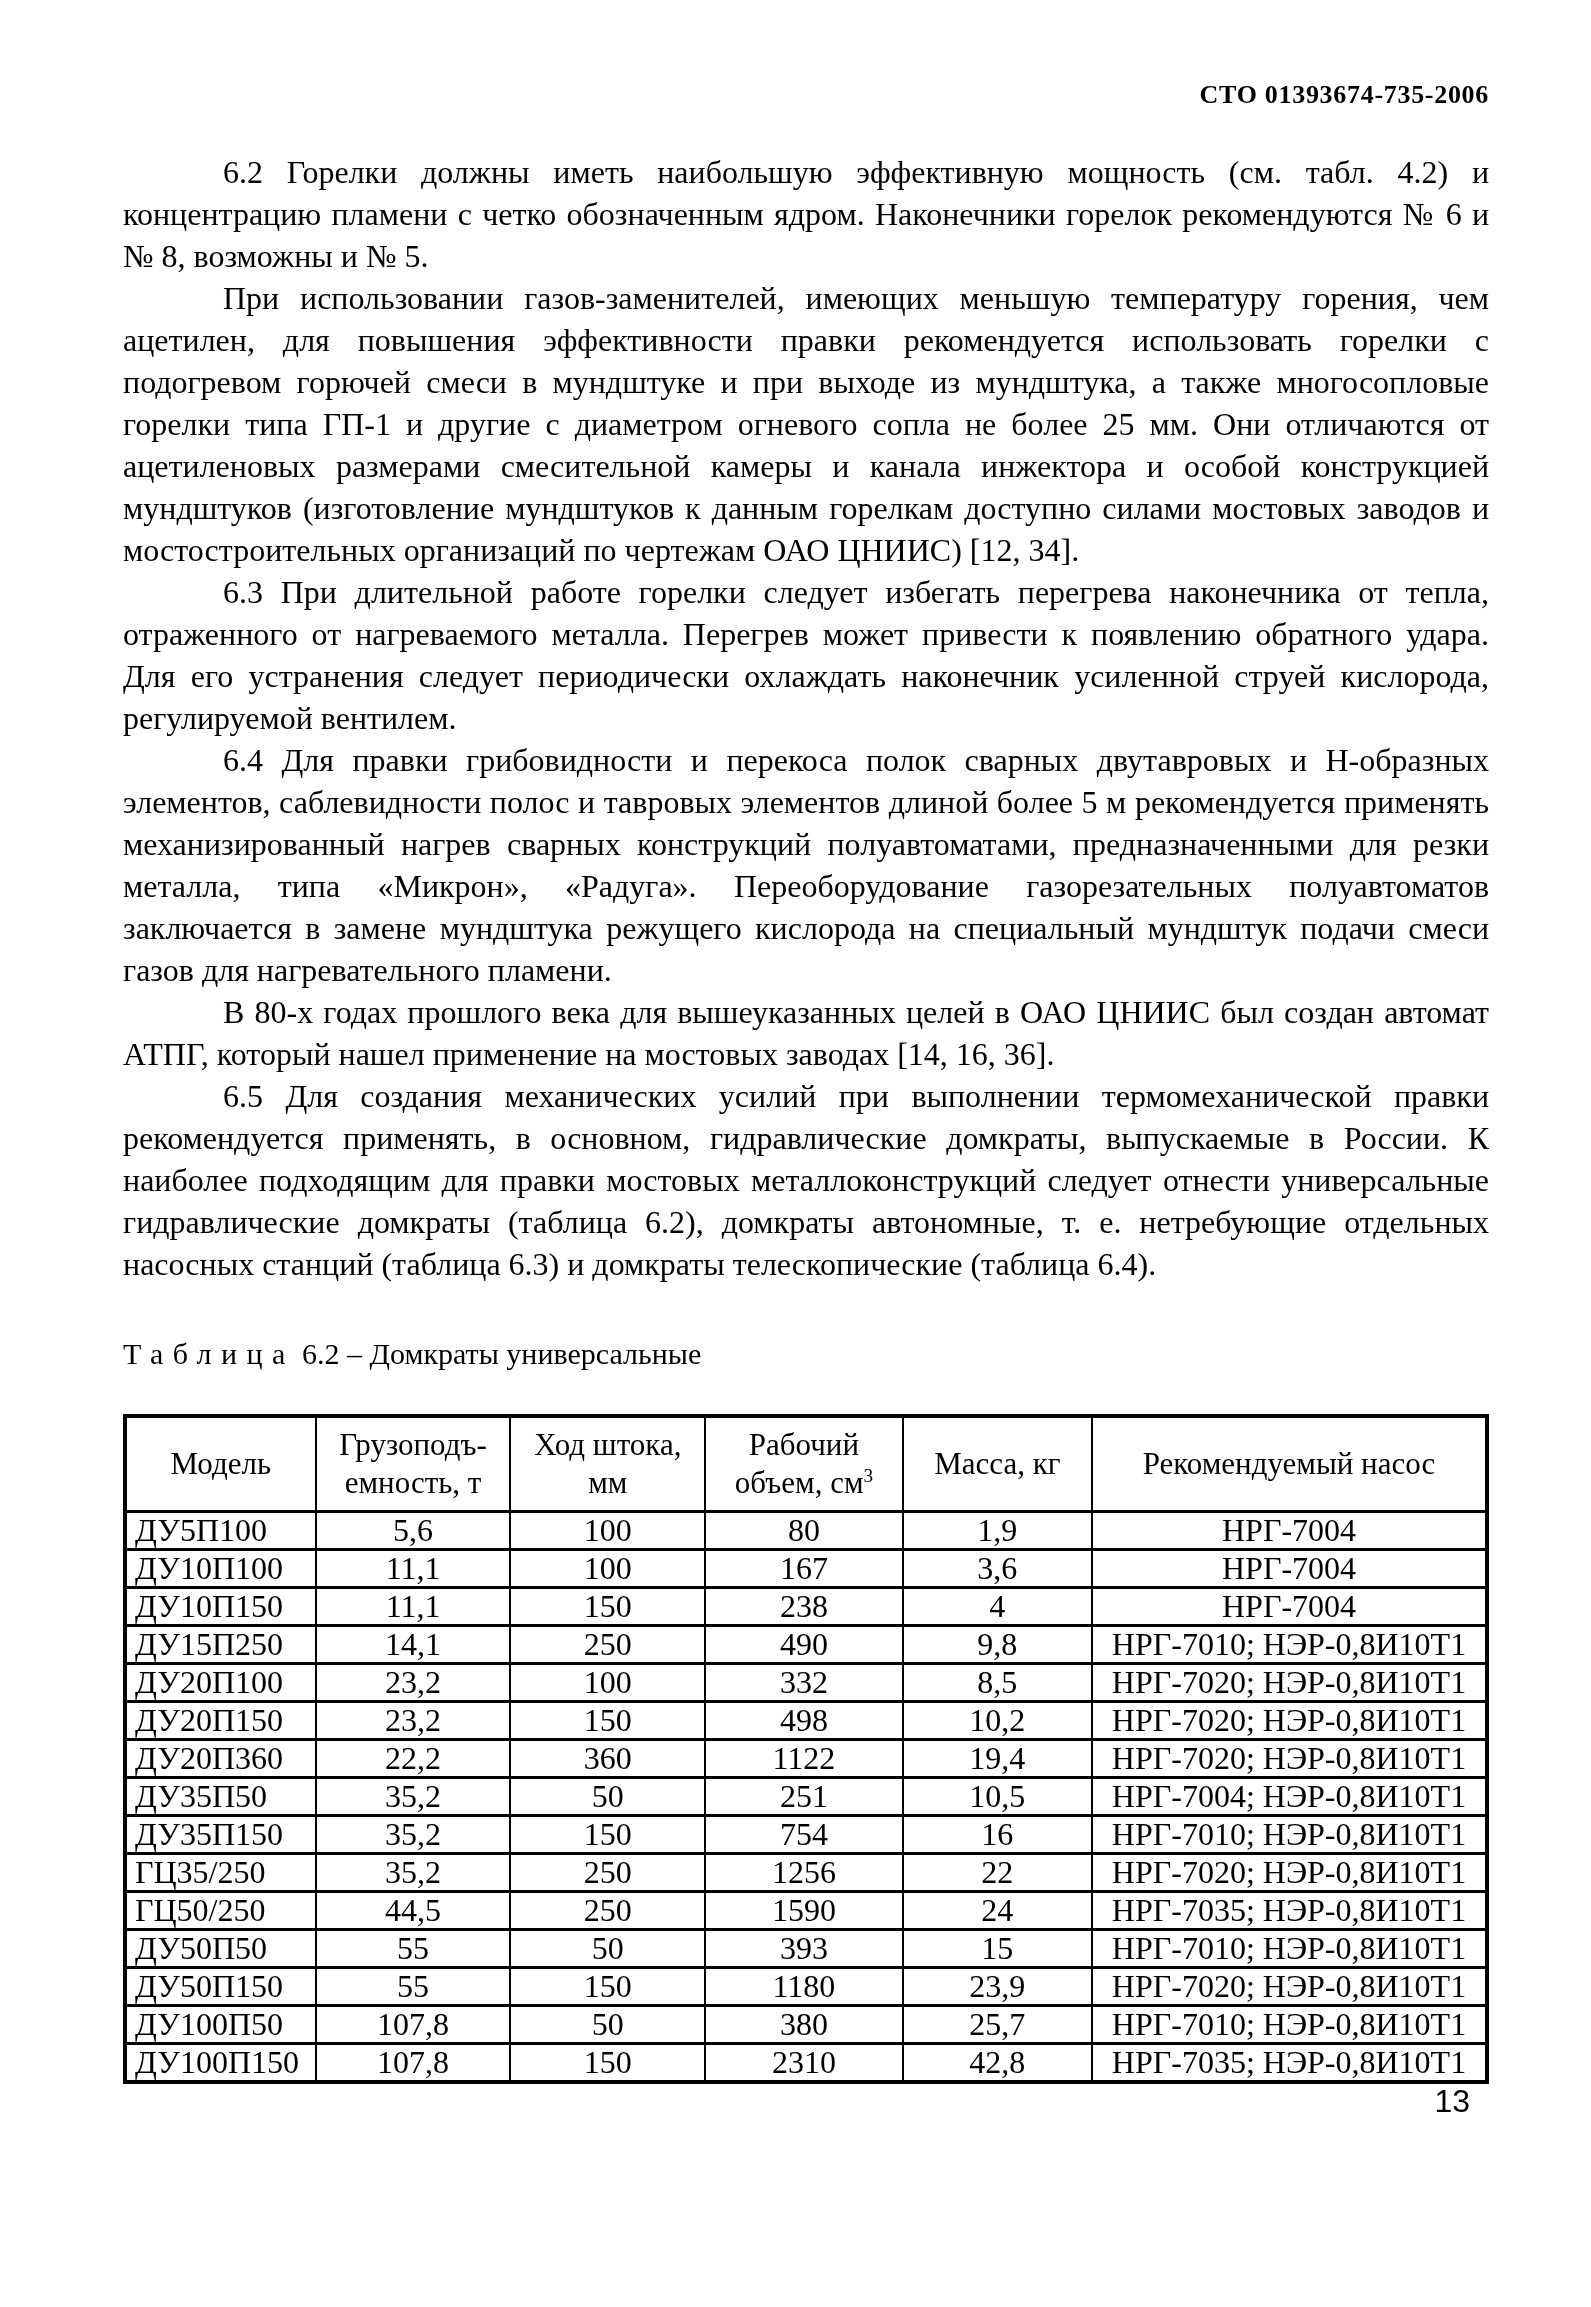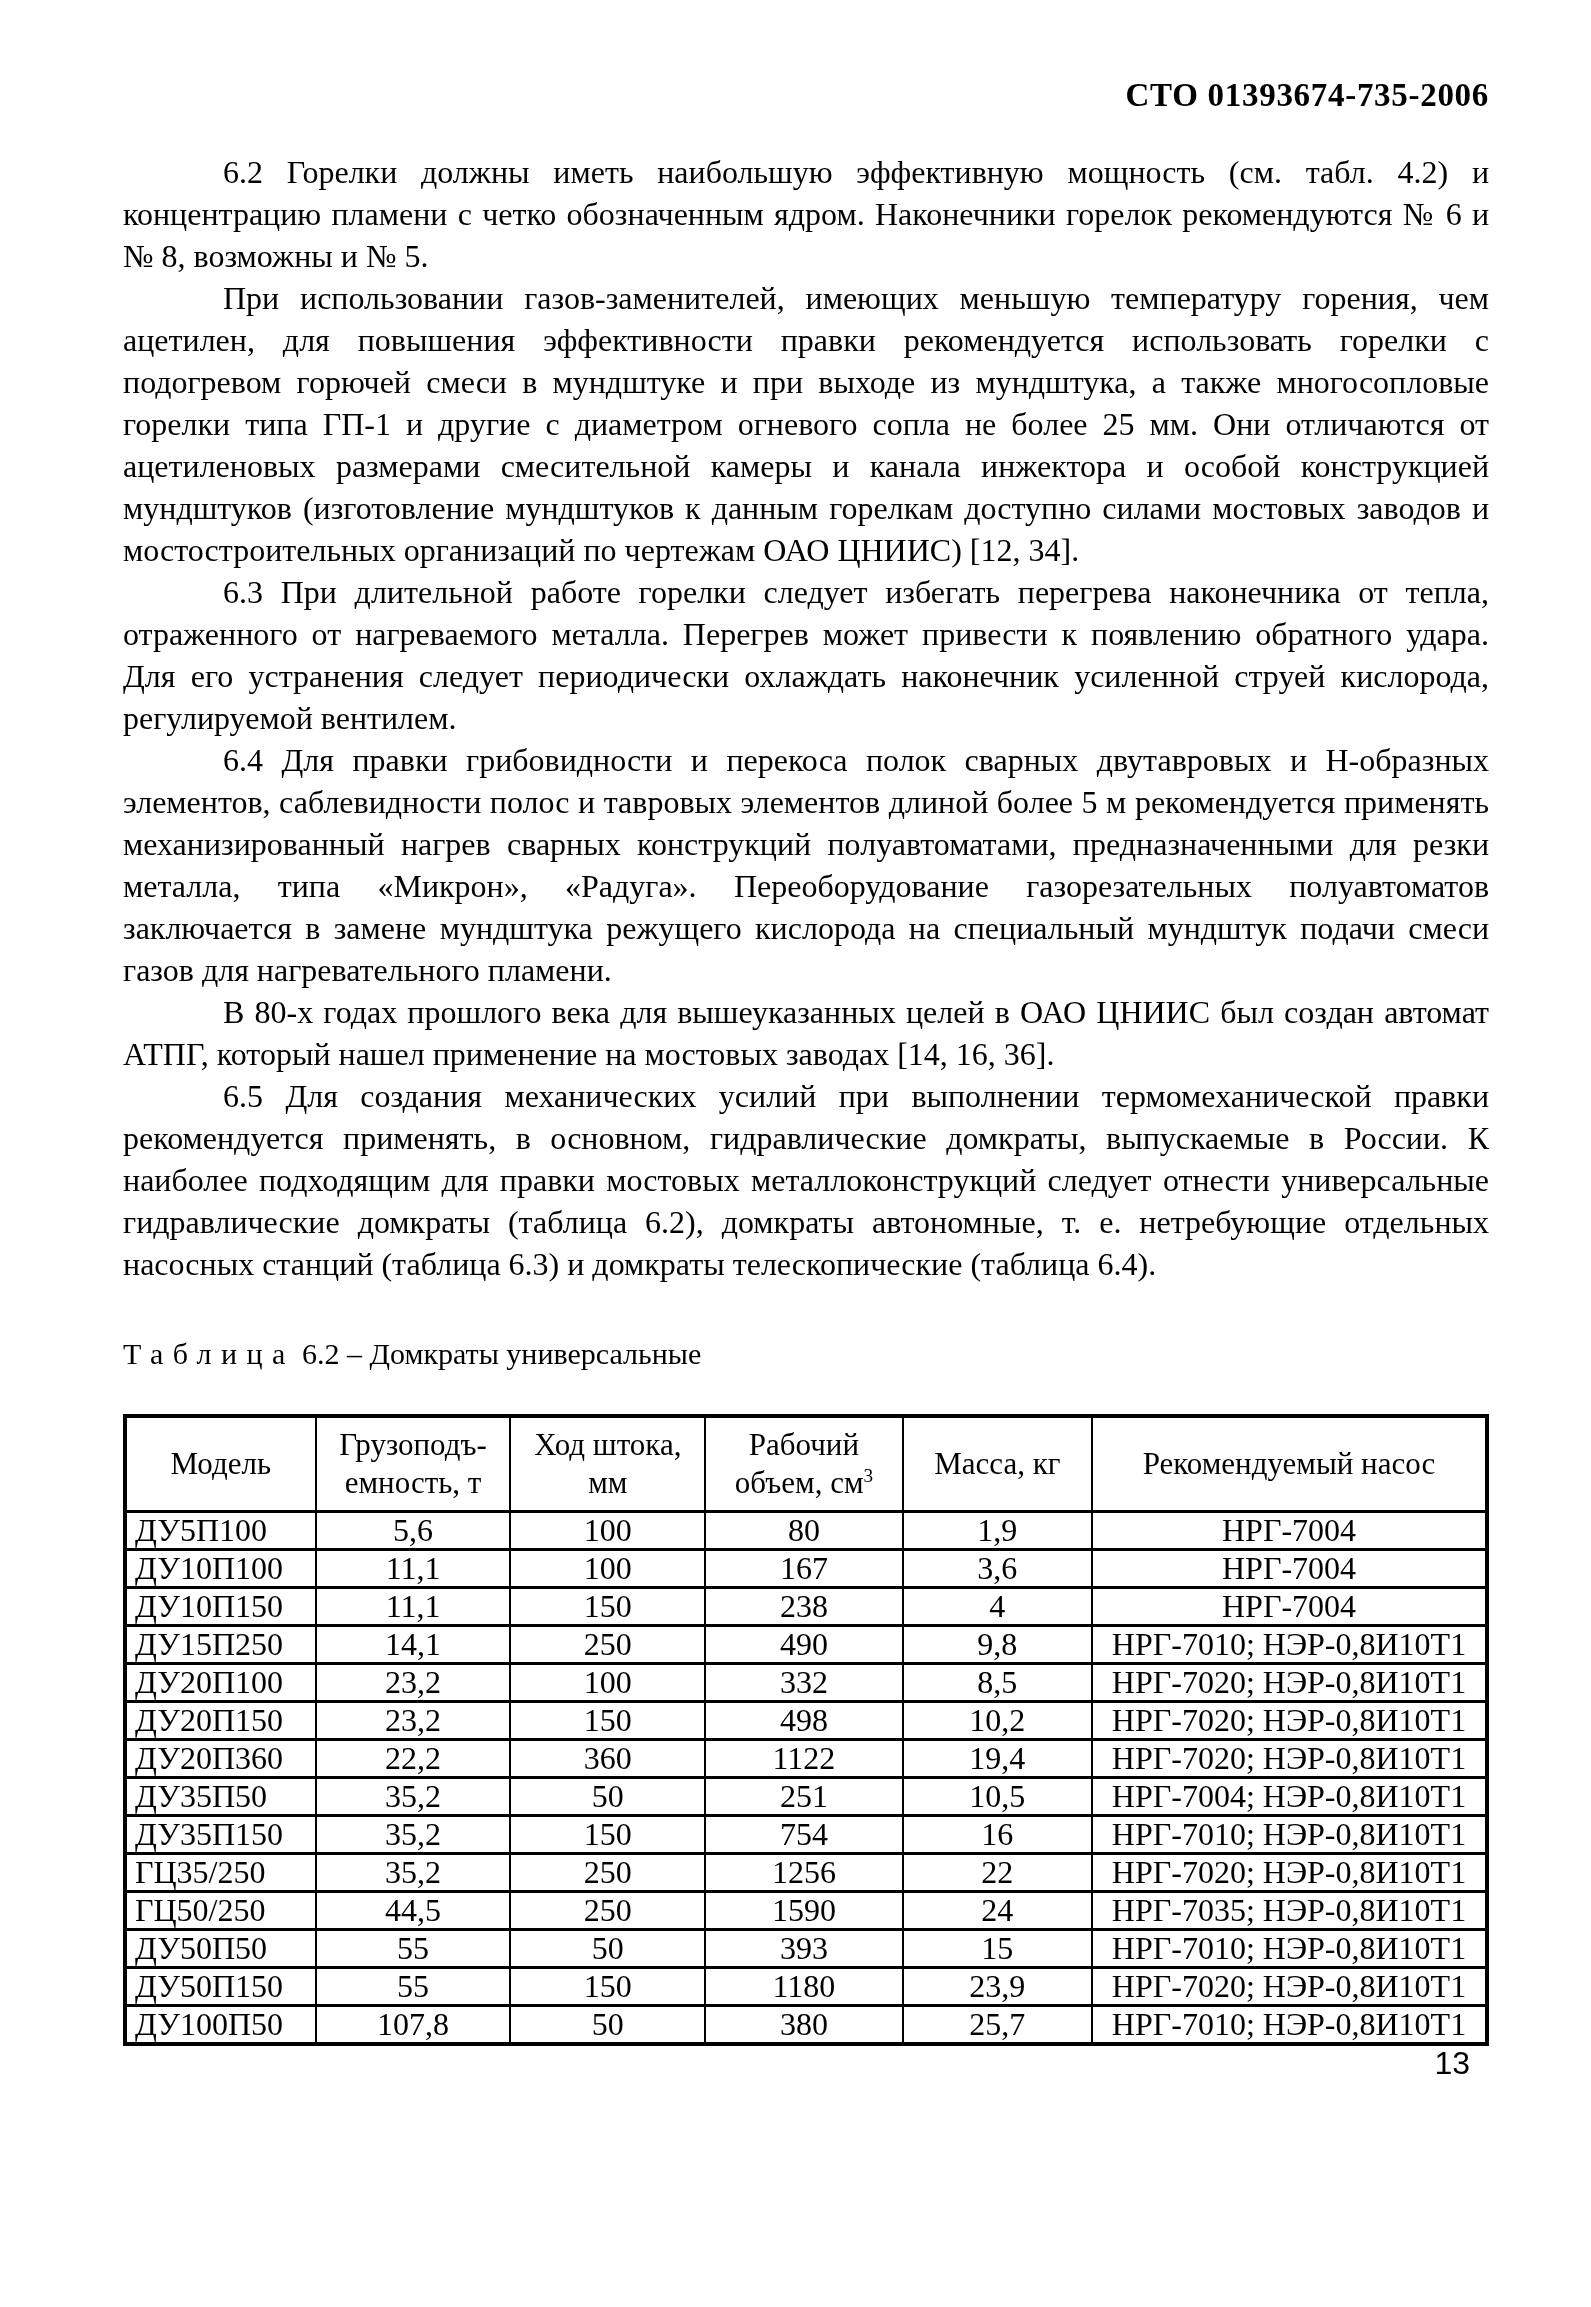--- a/index.html
+++ b/index.html
@@ -15,21 +15,21 @@
     background: #ffffff;
     color: #000000;
     font-family: "Liberation Serif", "DejaVu Serif", serif;
     box-sizing: border-box;
     padding: 75px 102px 0 123px;
     overflow: hidden;
   }
   .doc-header {
     text-align: right;
     font-weight: bold;
-    font-size: 33px;
+    font-size: 26px;
     line-height: 40px;
     letter-spacing: 0.7px;
   }
   .body-text {
     margin-top: 36px;
   }
   .body-text p {
     margin: 0;
     font-size: 32px;
     line-height: 42px;
@@ -251,19 +251,27 @@
           <td>НРГ-7020; НЭР-0,8И10Т1</td>
         </tr>
         <tr>
           <td class="col-model">ДУ100П50</td>
           <td>107,8</td>
           <td>50</td>
           <td>380</td>
           <td>25,7</td>
           <td>НРГ-7010; НЭР-0,8И10Т1</td>
         </tr>
+        <tr>
+          <td class="col-model">ДУ100П150</td>
+          <td>107,8</td>
+          <td>150</td>
+          <td>2310</td>
+          <td>42,8</td>
+          <td>НРГ-7035; НЭР-0,8И10Т1</td>
+        </tr>
       </tbody>
   </table>
 
   <div class="page-number">13</div>
 
 </div>
 
 
 </body></html>

